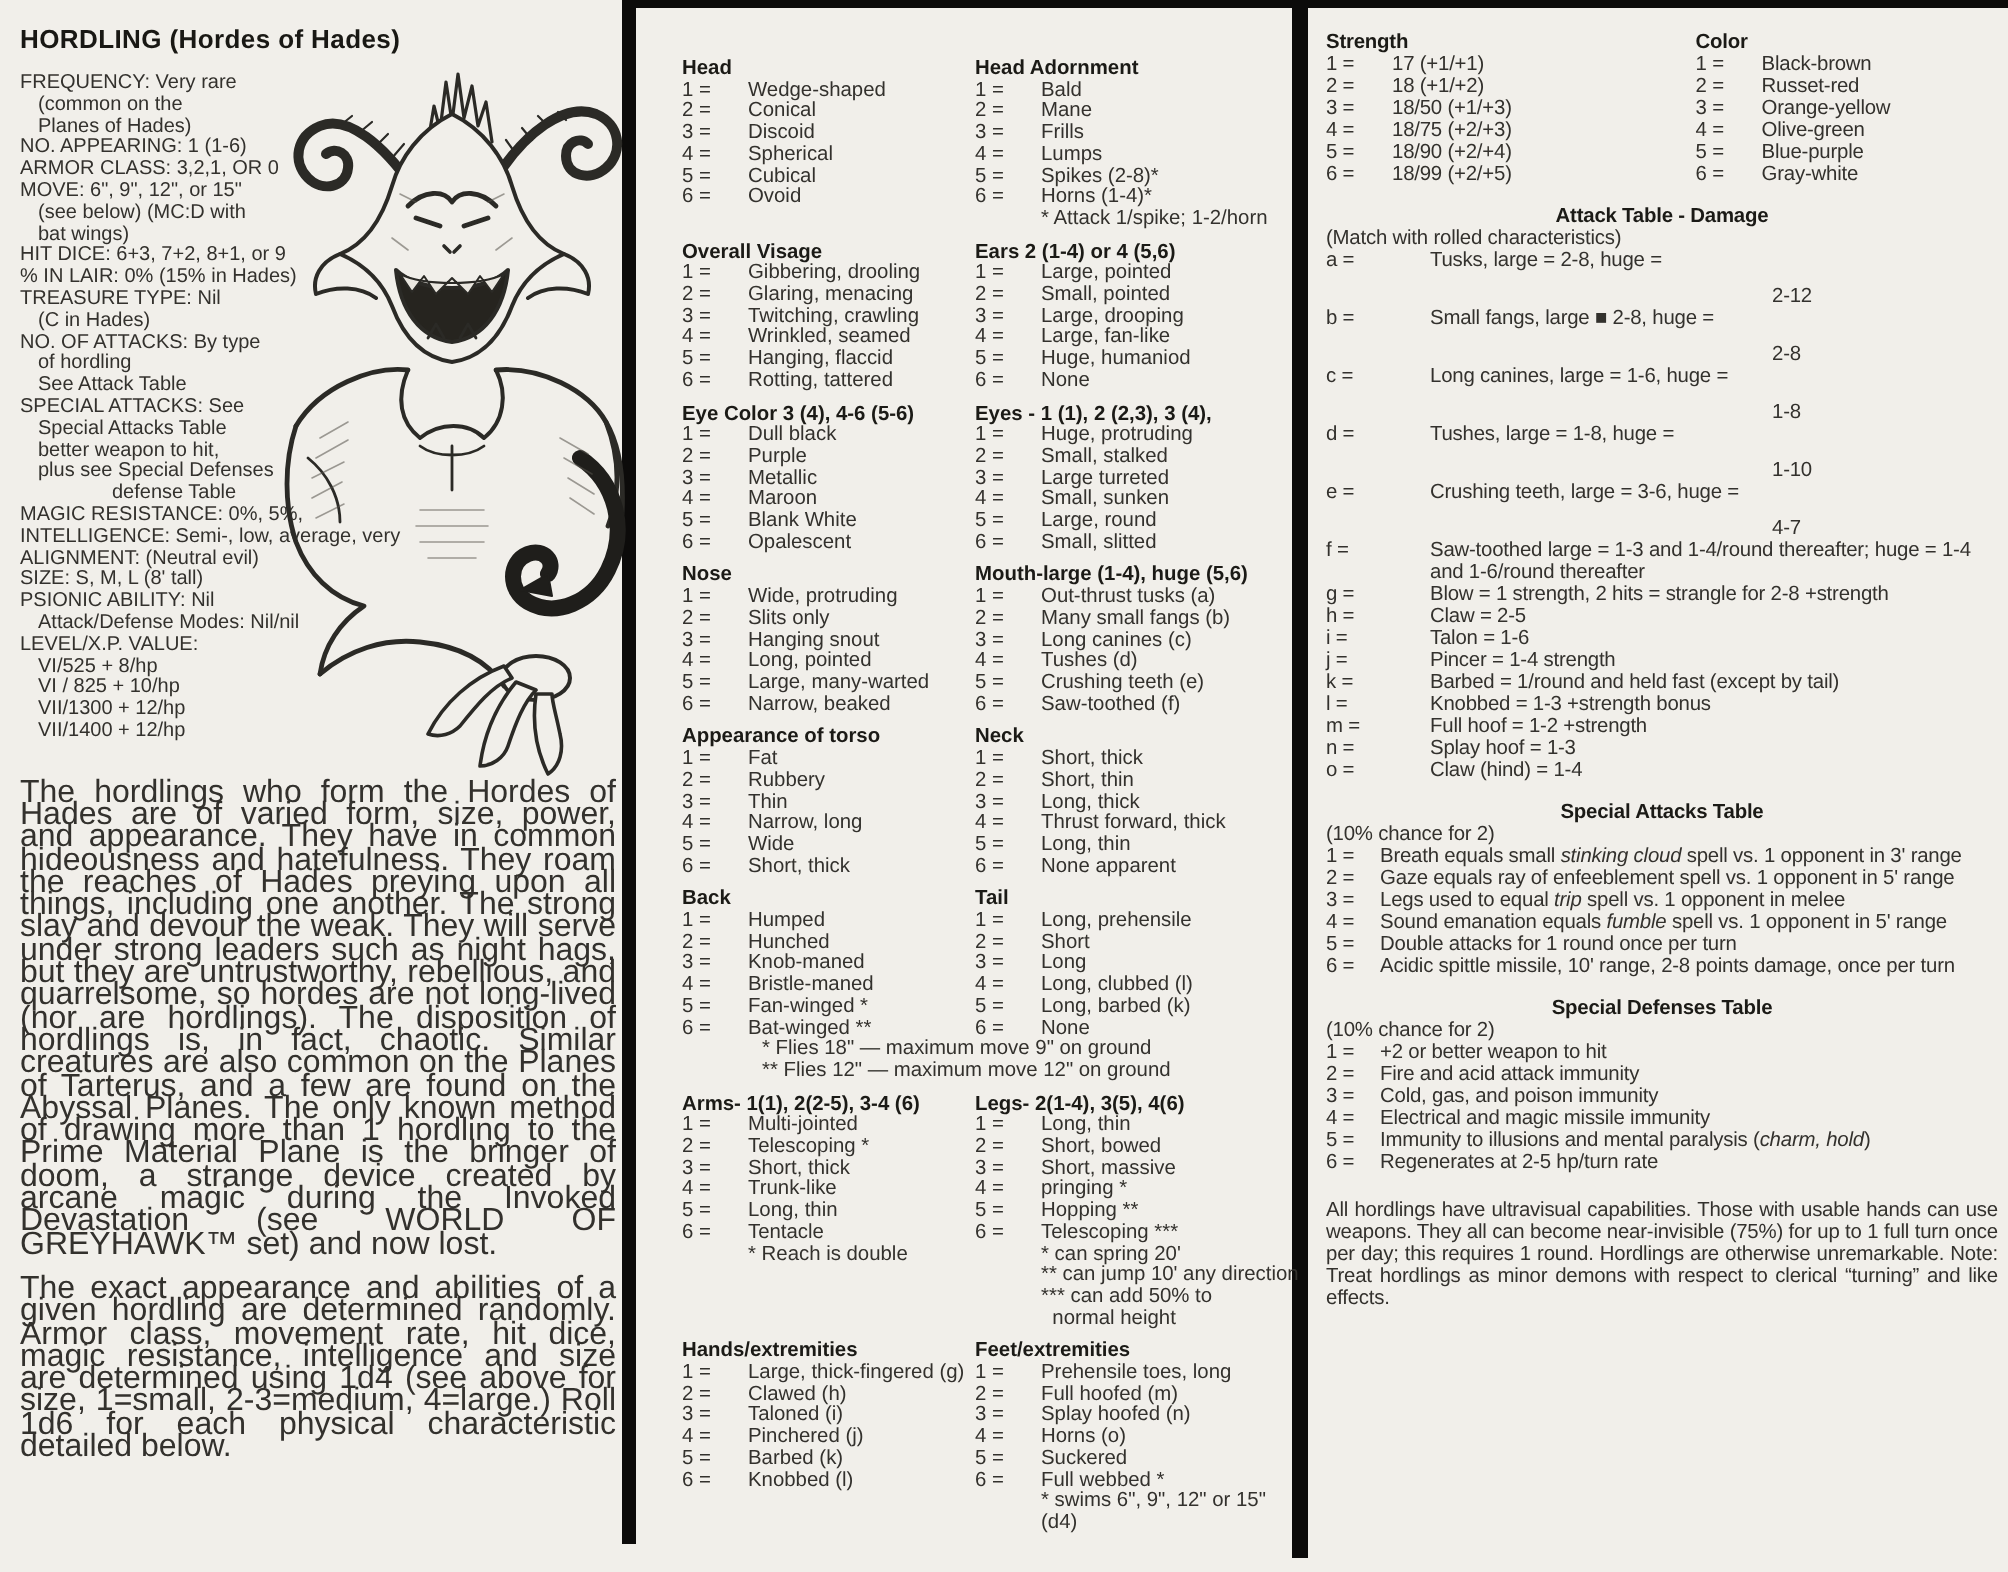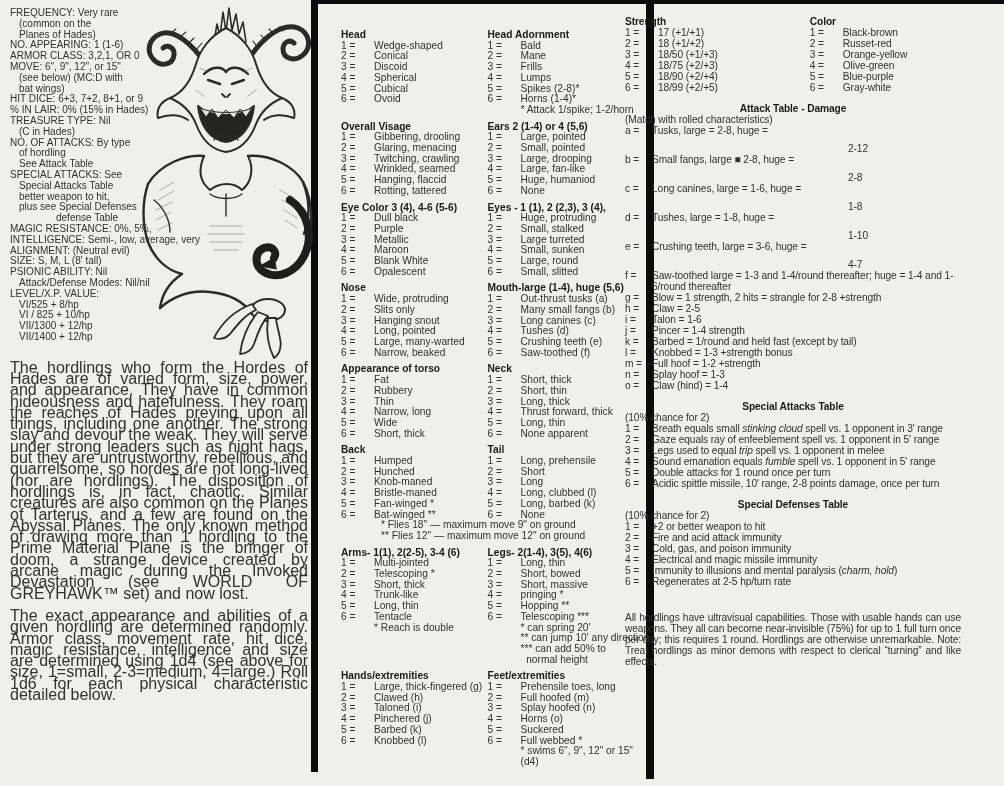--- a/index.html
+++ b/index.html
@@ -24,44 +24,45 @@
   
   .col-mid{position:absolute;left:341px;top:30px;width:296px;font-size:10.2px;line-height:10.7px;}
   .pair{display:grid;grid-template-columns:49.5% 50.5%;margin-bottom:6px;}
   .dt{font-weight:bold;color:#1b1a16;white-space:nowrap;}
   .dr{display:flex;white-space:nowrap;}
   .dr .num{flex:none;width:26px;}
   .dr .lbl{padding-left:7px;}
   .fn{padding-left:33px;white-space:nowrap;}
   .spanfn{grid-column:1/3;padding-left:40px;white-space:nowrap;}
   
-  .col-right{position:absolute;left:625px;top:16px;width:336px;font-size:10.2px;line-height:11px;letter-spacing:-.1px;}
+  .col-right{position:absolute;left:663px;top:16px;width:336px;font-size:10.2px;line-height:11px;letter-spacing:-.1px;}
   .col-right .pair{grid-template-columns:55% 45%;margin-bottom:0;}
   .tbl-head{font-weight:bold;text-align:center;margin-top:10px;color:#1b1a16;}
   .tbl-note{}
   .ar{display:grid;grid-template-columns:27px 196px 1fr;}
   .ar .ak{white-space:nowrap;}
-  .ar .at{white-space:nowrap;}
+  .ar .at{white-space:nowrap;margin-left:25px;}
   .ar .at.wide{grid-column:2/4;white-space:normal;}
   .av{white-space:nowrap;margin-top:18px;}
   .sr{display:grid;grid-template-columns:27px 1fr;}
   .sr .st{white-space:nowrap;}
   .it{font-style:italic;}
-  .closing{margin:25px 0 0 0;text-align:justify;}
+  .closing{margin:13px 0 0 0;text-align:justify;}
 </style>
 </head>
 <body>
 
 <div class="page">
 
   <div class="rule rule-top"></div>
   <div class="rule rule-v1"></div>
   <div class="rule rule-v2"></div>
 
   <div class="col-left">
+    <h1 class="title">HORDLING (Hordes of Hades)</h1>
 
     <div class="art">
       <svg width="178" height="372" viewBox="0 0 178 372">
         <g stroke="#2b2a26" fill="none" stroke-linecap="round" stroke-linejoin="round">
 
           <path d="M76,40 L79,22 L82,34 L85,10 L88,30 L91,6 L94,28 L98,12 L101,32 L105,20 L108,40" stroke-width="1.6" fill="#f1efea"></path>
 
           <path d="M68,62 C54,42 36,26 22,32 C10,37 8,50 16,58 C23,65 35,63 36,53 C37,46 30,42 25,46" stroke-width="5"></path>
           <path d="M110,58 C124,36 144,20 160,26 C172,31 174,45 165,53 C157,60 145,57 145,47 C145,40 152,37 156,41" stroke-width="5"></path>
           <path d="M58,48 l6,-7 M50,42 l6,-6 M42,35 l6,-5 M33,31 l5,-4" stroke-width="1.1"></path>

